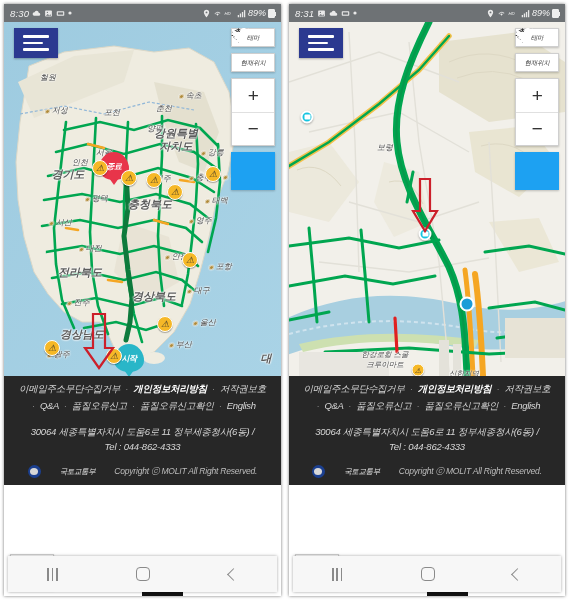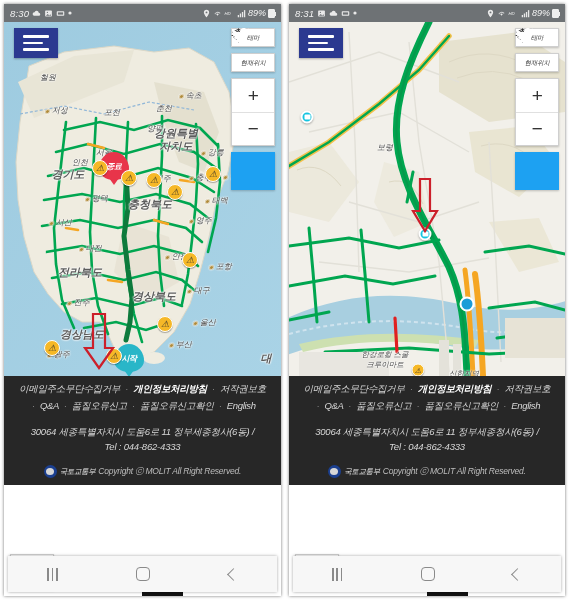--- a/index.html
+++ b/index.html
@@ -99,21 +99,21 @@
   .legendicon i { height:1.6px; background:#555; display:block; }
   .legendicon i:nth-child(1){ width:100%; }
   .legendicon i:nth-child(2){ width:70%; }
 
   
   .footer { background:#272727; color:#d7d7d7; padding:5px 6px 7px; }
   .f-links { text-align:center; font-size:9.5px; line-height:16px; letter-spacing:-.3px; }
   .f-links .sep { color:#9a9a9a; margin:0 3px; font-size:8px; }
   .f-links .strong { color:#ffffff; font-weight:bold; }
   .f-addr { text-align:center; font-size:9.5px; line-height:15px; margin-top:9px; letter-spacing:-.2px; color:#d7d7d7; }
-  .f-copy { display:flex; align-items:center; justify-content:center; gap:3px; margin-top:11px;
+  .f-copy { display:flex; align-items:center; justify-content:center; gap:19px; margin-top:11px;
             font-size:8.5px; color:#bdbdbd; letter-spacing:-.2px; }
   .taeguk { width:13px; height:13px; border-radius:50%; background:#1b3f8f; position:relative;
             display:inline-block; overflow:hidden; flex:0 0 auto; }
   .taeguk:before { content:""; position:absolute; left:2px; top:3px; width:8px; height:7px;
                    border-radius:50%; background:#d7d7d7; }
   .f-molit { color:#e7e7e7; font-size:7.5px; letter-spacing:-.4px; }
 
   
   .navbar { position:absolute; left:4px; right:4px; bottom:4px; height:36px; background:#f7f7f7;
             display:flex; align-items:center; justify-content:space-around;

